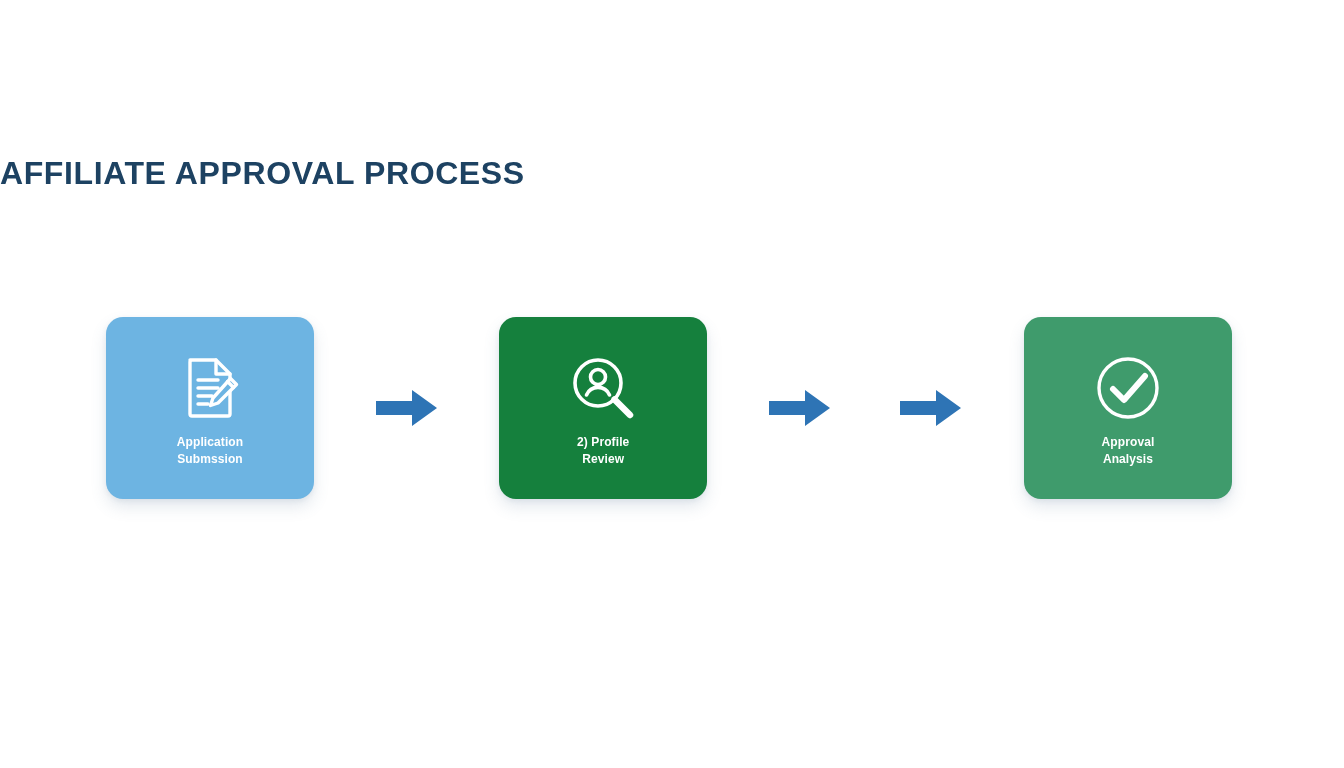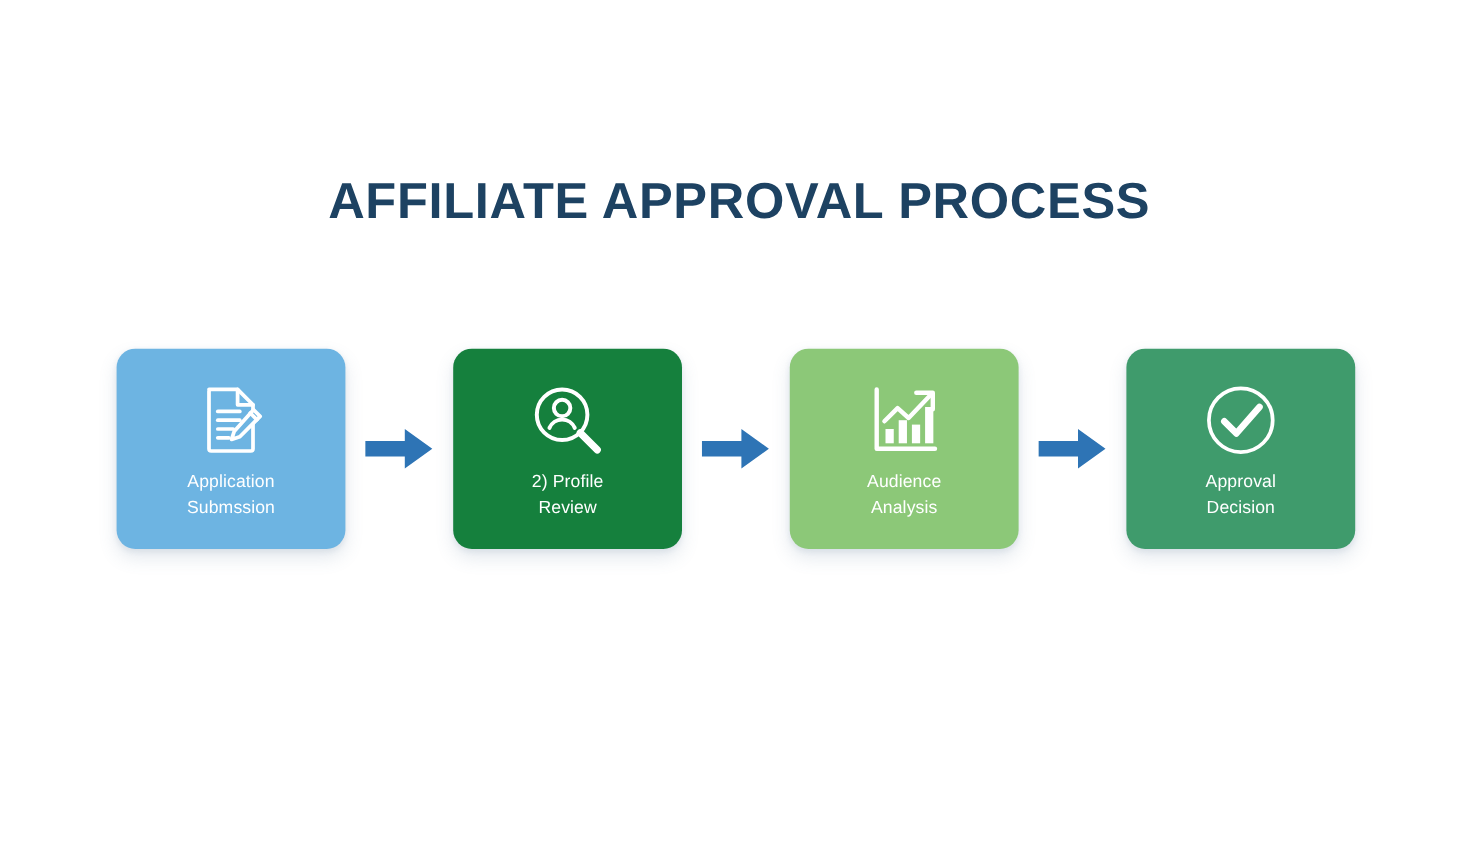--- a/index.html
+++ b/index.html
@@ -18,22 +18,22 @@
     height: 768px;
     background: #ffffff;
   }
 
   
   .title {
     position: absolute;
     top: 155px;
     left: 0;
     width: 1344px;
-    text-align: center;
-    font-size: 46px;
+    text-align: left;
+    font-size: 32px;
     font-weight: bold;
     letter-spacing: 0.6px;
     color: #1d4262;
     white-space: nowrap;
   }
 
   
   .flow-row {
     position: absolute;
     top: 313px;
@@ -68,22 +68,22 @@
   .step-icon {
     width: 72px;
     height: 72px;
     margin-top: 2px;
     margin-bottom: 12px;
     display: block;
   }
 
   .step-label {
     color: #ffffff;
-    font-size: 16px;
-    font-weight: normal;
+    font-size: 12px;
+    font-weight: bold;
     line-height: 1.42;
     text-align: center;
     letter-spacing: 0.1px;
     padding: 0 8px;
     white-space: pre-line;
   }
 
   
   .arrow-connector {
     flex: 0 0 auto;
@@ -140,47 +140,32 @@
       <div class="step-label">2) Profile
 Review</div>
     </div>
 
     <div class="arrow-connector">
       <svg class="arrow-svg" width="62" height="38" viewBox="0 0 62 38">
         <path d="M0 12 H36 V1 L61 19 L36 37 V26 H0 Z" fill="#2e74b5"></path>
       </svg>
     </div>
 
-    <div class="step-card card-3">
-      <span class="step-icon">
-        <svg class="step-icon" viewBox="0 0 72 72" fill="none" stroke="#ffffff" stroke-width="4" stroke-linecap="round" stroke-linejoin="round">
-          <path d="M11 8 V62 H64"></path>
-          <rect x="19" y="44" width="7.5" height="13" fill="#ffffff" stroke="none"></rect>
-          <rect x="31" y="36" width="7.5" height="21" fill="#ffffff" stroke="none"></rect>
-          <rect x="43" y="40" width="7.5" height="17" fill="#ffffff" stroke="none"></rect>
-          <rect x="55" y="24" width="7.5" height="33" fill="#ffffff" stroke="none"></rect>
-          <path d="M18 37 L30 25 L40 34 L61 12"></path>
-          <path d="M47 11 H62 V26"></path>
-        </svg>
-      </span>
-      <div class="step-label">Audience
-Analysis</div>
-    </div>
 
     <div class="arrow-connector">
       <svg class="arrow-svg" width="62" height="38" viewBox="0 0 62 38">
         <path d="M0 12 H36 V1 L61 19 L36 37 V26 H0 Z" fill="#2e74b5"></path>
       </svg>
     </div>
 
     <div class="step-card card-4">
       <span class="step-icon">
         <svg class="step-icon" viewBox="0 0 72 72" fill="none" stroke="#ffffff" stroke-linecap="round" stroke-linejoin="round">
           <circle cx="36" cy="36" r="29" stroke-width="3.4"></circle>
           <path d="M21 37 L32 48 L53 24" stroke-width="6"></path>
         </svg>
       </span>
       <div class="step-label">Approval
-Decision</div>
+Analysis</div>
     </div>
 
   </div>
 </div>
 
 </body></html>

